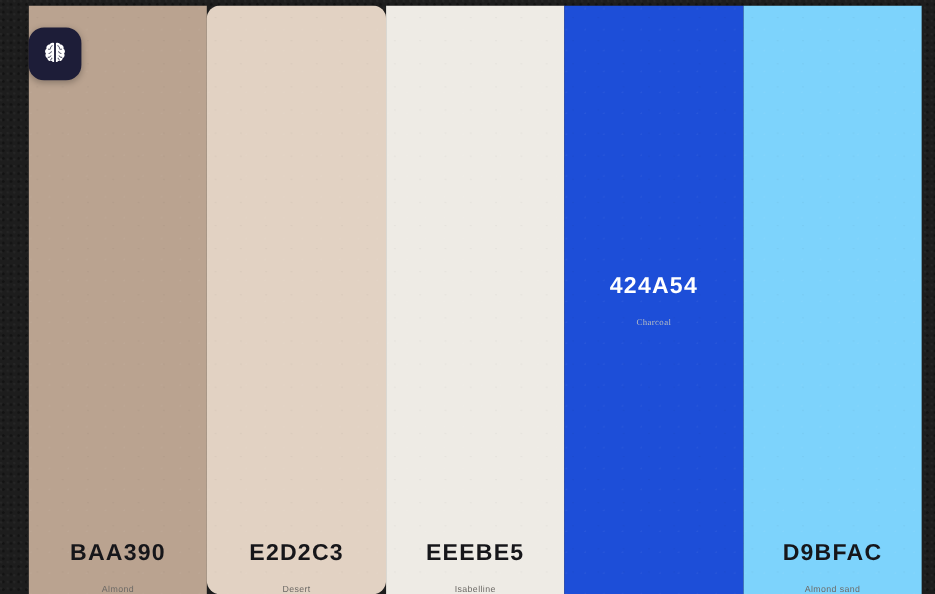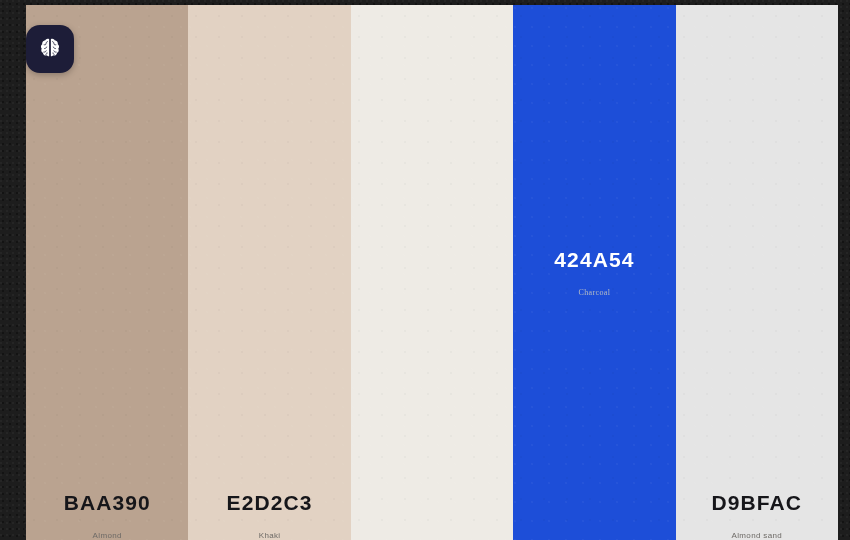--- a/index.html
+++ b/index.html
@@ -112,38 +112,42 @@
 
 <div id="palette-board">
 
 <div class="swatch text-dark" style="background: rgb(186, 163, 144);">
       <div class="swatch-texture"></div>
       <div class="swatch-labels">
         <div class="swatch-hex">BAA390</div>
         <div class="swatch-name">Almond</div>
       </div>
     </div>
-    <div class="swatch text-dark" style="background: rgb(226, 210, 195);">
+    <div class="swatch text-dark" style="background: rgb(226, 210, 195); border-radius: 12px;">
       <div class="swatch-texture"></div>
       <div class="swatch-labels">
         <div class="swatch-hex">E2D2C3</div>
-        <div class="swatch-name">Khaki</div>
+        <div class="swatch-name">Desert</div>
       </div>
     </div>
     <div class="swatch text-dark" style="background: rgb(238, 235, 229);">
       <div class="swatch-texture"></div>
+      <div class="swatch-labels">
+        <div class="swatch-hex">EEEBE5</div>
+        <div class="swatch-name">Isabelline</div>
+      </div>
     </div>
     <div class="swatch text-light" style="background: #1d4ed8; justify-content: center;">
       <div class="swatch-texture"></div>
       <div class="swatch-labels">
         <div class="swatch-hex">424A54</div>
         <div class="swatch-name">Charcoal</div>
       </div>
     </div>
-    <div class="swatch text-dark" style="background: #e5e5e5;">
+    <div class="swatch text-dark" style="background: #7dd3fc;">
       <div class="swatch-texture"></div>
       <div class="swatch-labels">
         <div class="swatch-hex">D9BFAC</div>
         <div class="swatch-name">Almond sand</div>
       </div>
     </div>
   </div>
 
 <div id="logo-badge">
   <span>

